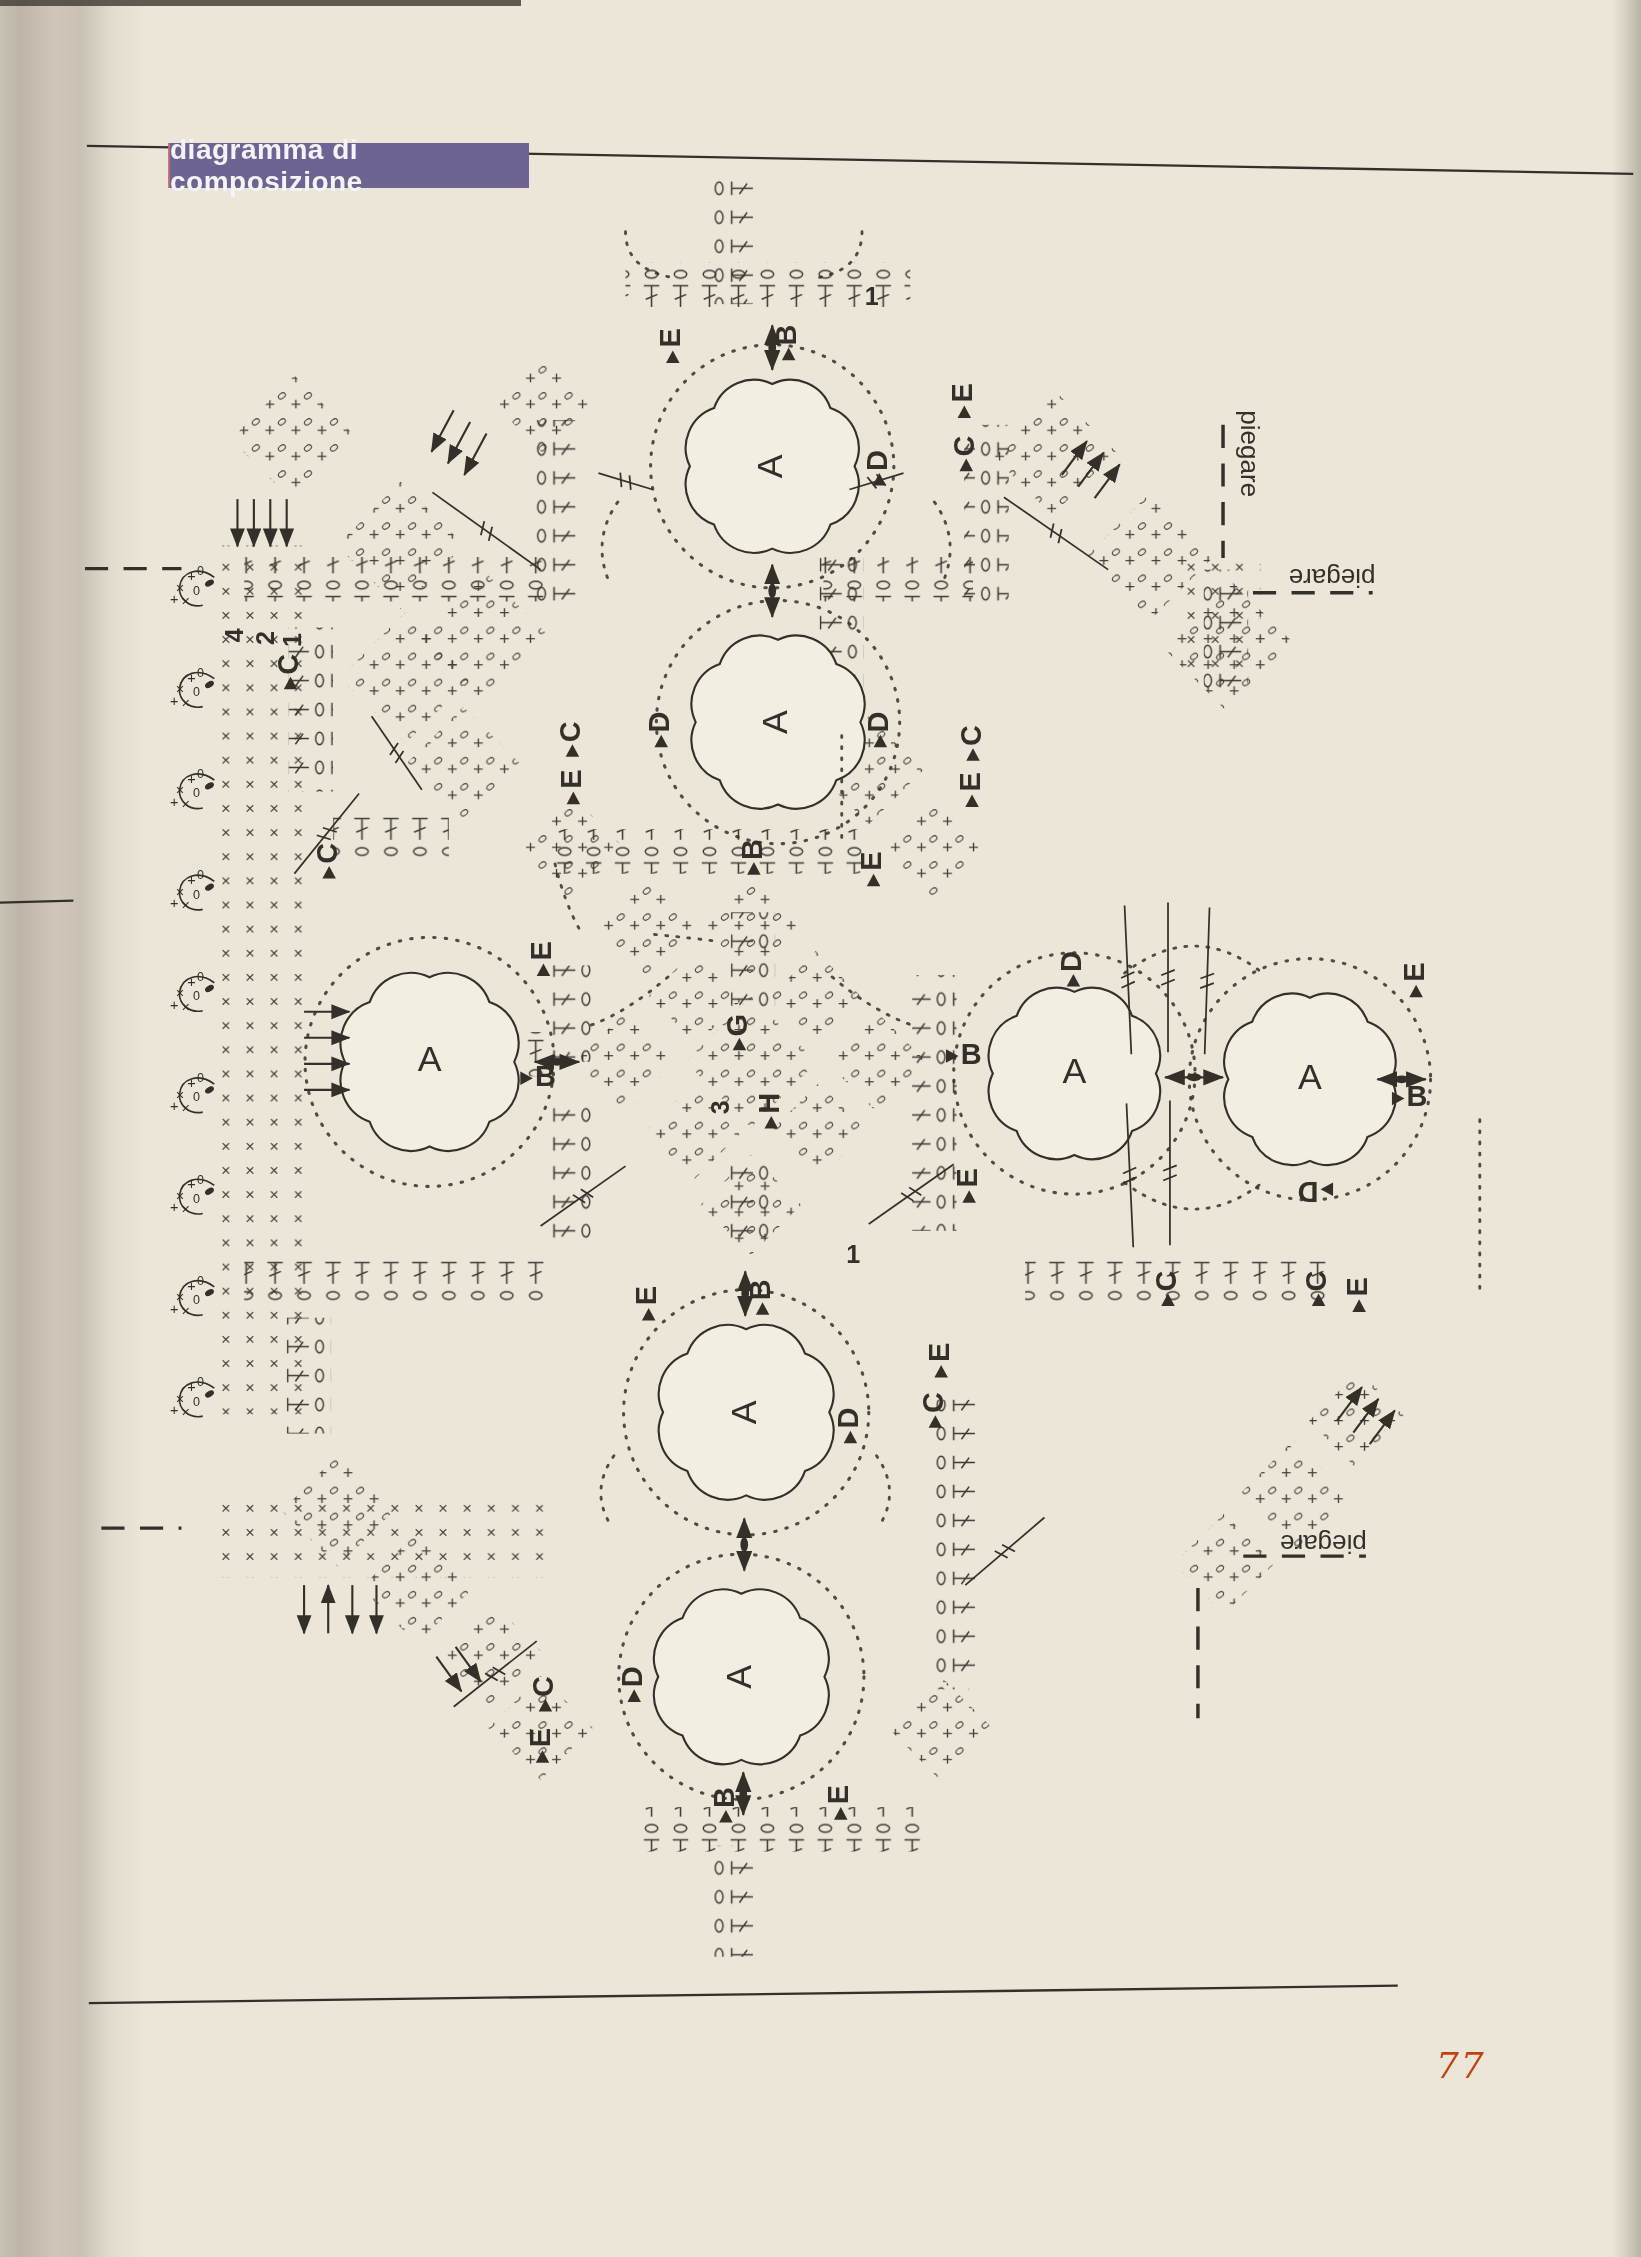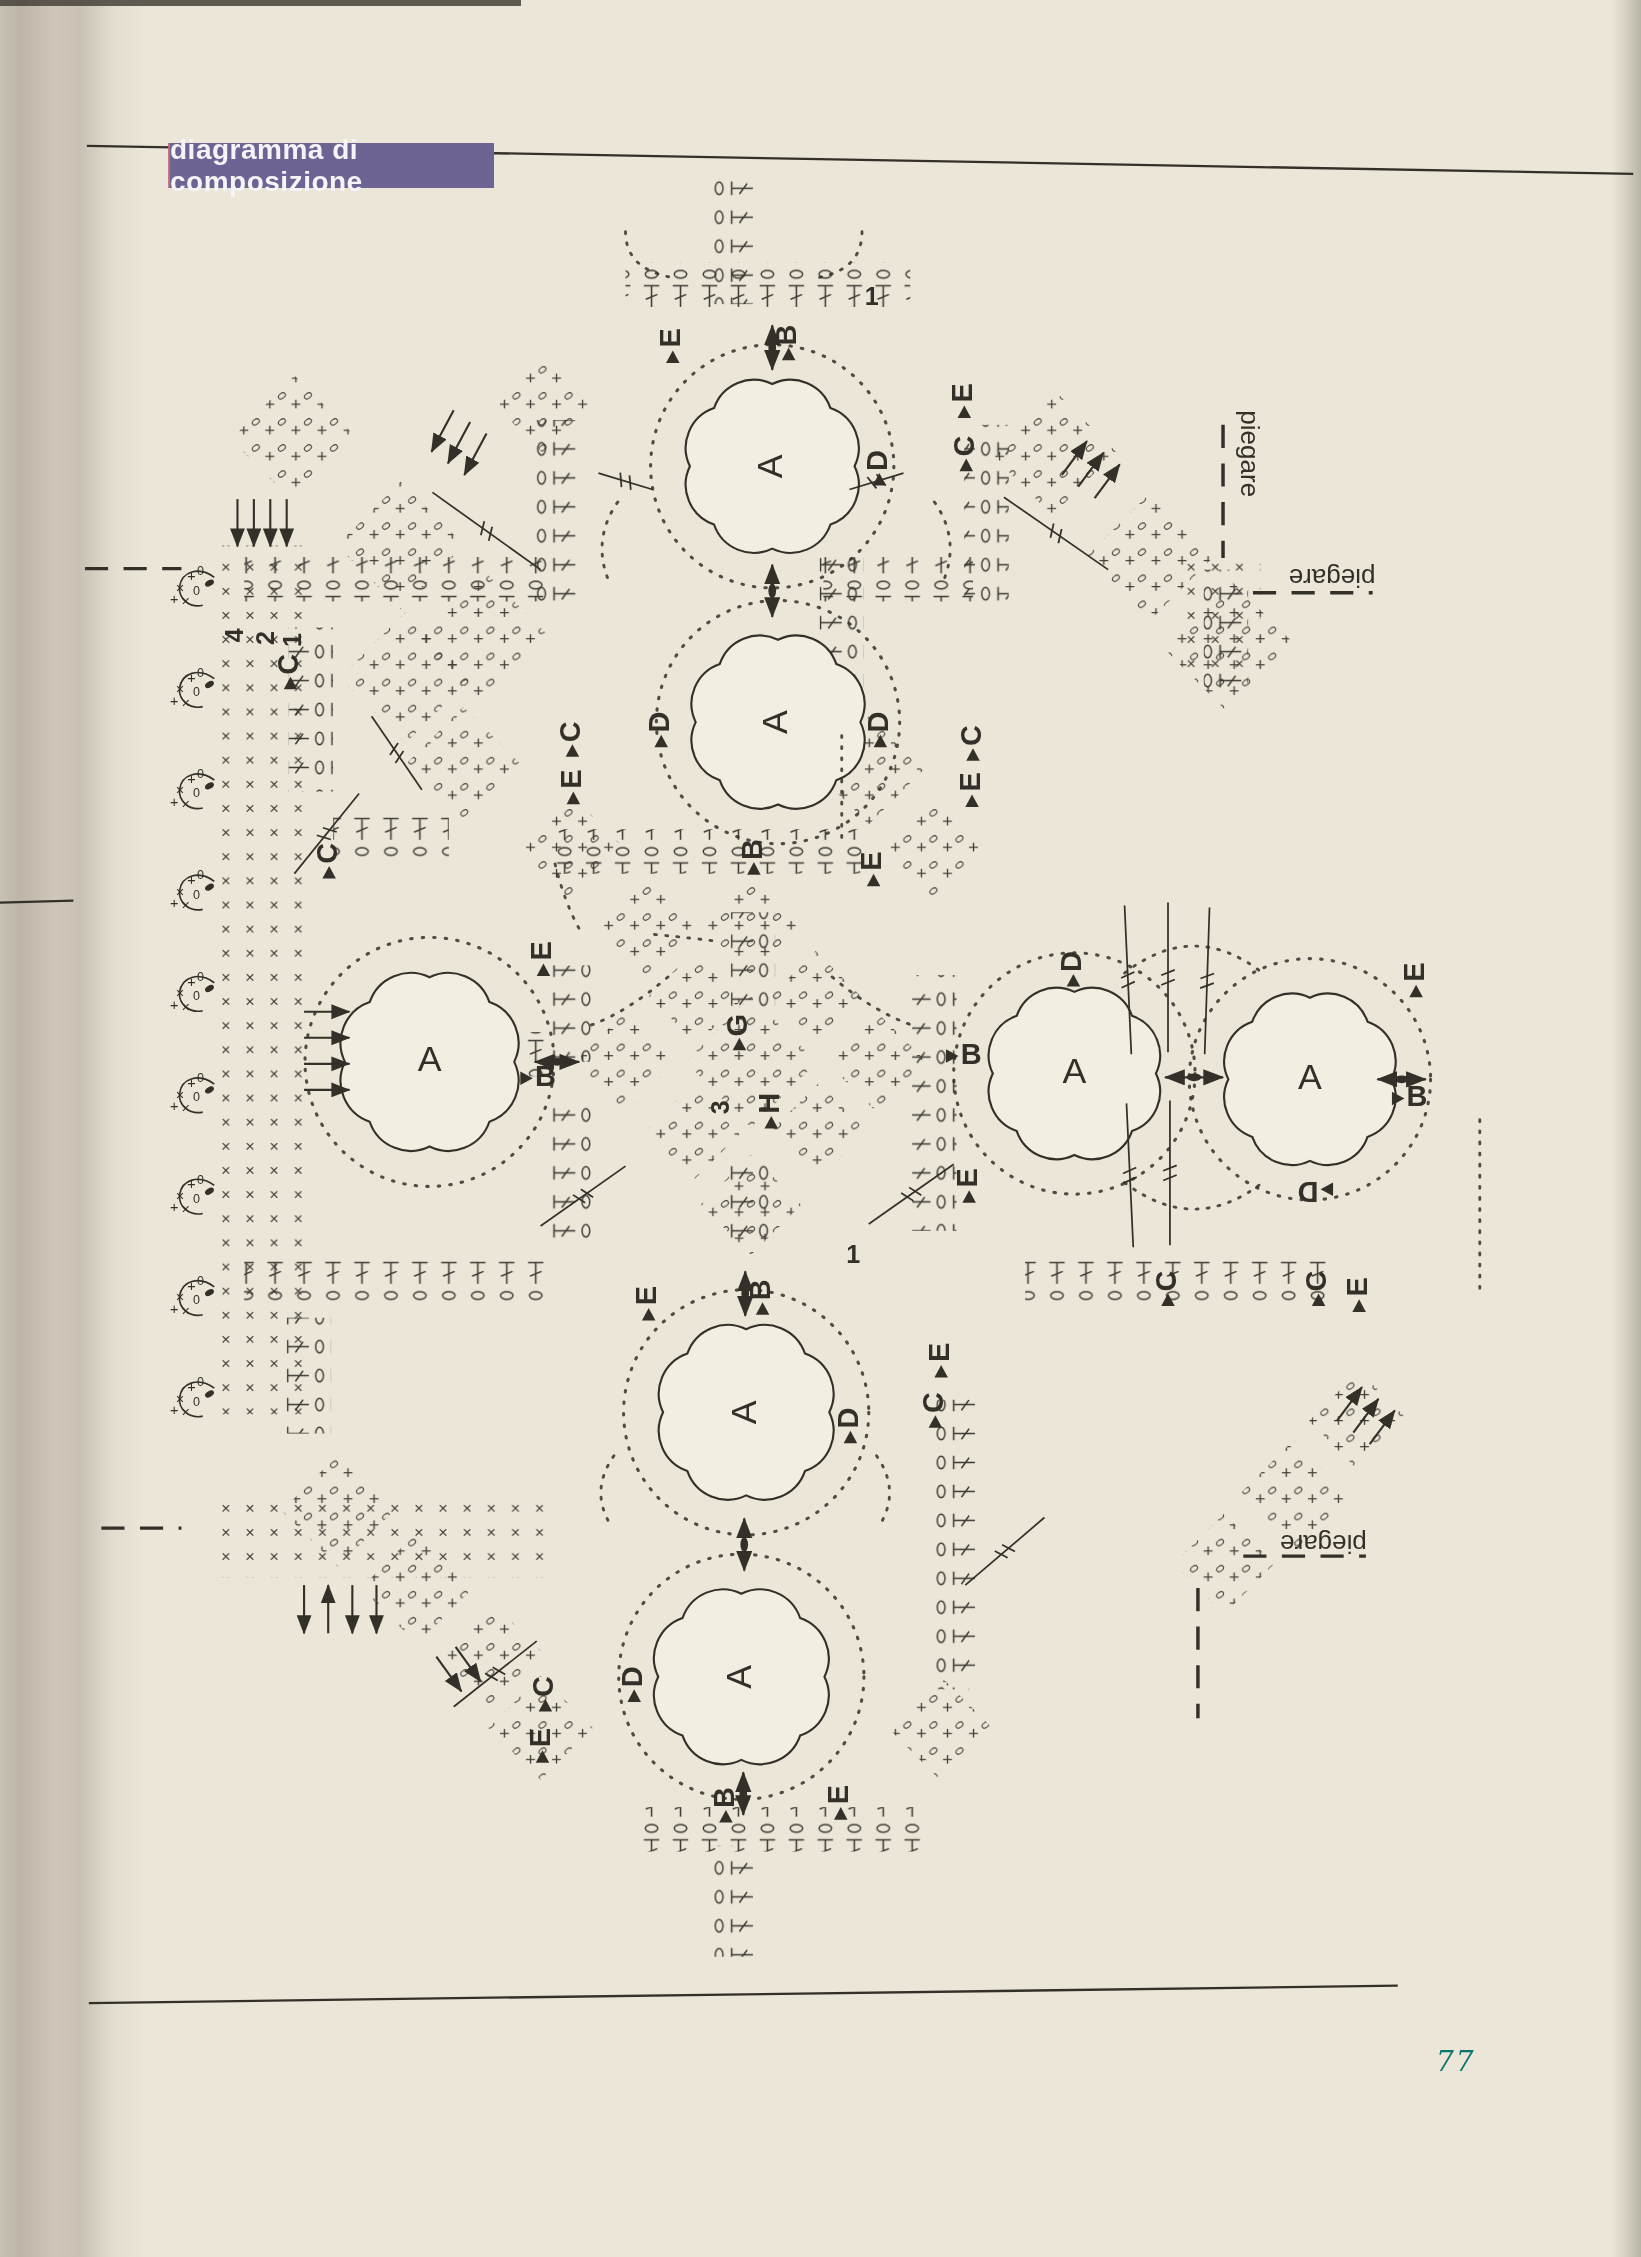--- a/index.html
+++ b/index.html
@@ -15,30 +15,30 @@
   }
   .right-shadow{
     position:absolute;right:0;top:0;width:29px;height:2257px;
     background:linear-gradient(270deg,#8f8c7c 0%,#c5c0b0 55%,rgba(235,230,216,0) 100%);
     opacity:.55;z-index:1;
   }
   .top-sliver{
     position:absolute;left:0;top:0;width:521px;height:5.8px;background:#45423a;opacity:.85;z-index:2;
   }
   .header-box{
-    position:absolute;left:170px;top:143px;width:324px;height:45px;
+    position:absolute;left:170px;top:143px;width:359px;height:45px;
     display:flex;align-items:center;justify-content:center;
     z-index:5;box-shadow:-1.9px 0 0 #c06a78;
   }
   .header-box span{
     color:#f6f4f8;font-size:28px;font-weight:bold;letter-spacing:0.5px;
   }
   .page-number{
     position:absolute;left:1436px;top:2045px;z-index:5;
-    font-family:"DejaVu Serif",serif;font-size:28px;color:#0f766e;
+    font-family:"DejaVu Serif",serif;font-size:36px;color:#c2410c;
     font-style:italic;letter-spacing:1.9px;
   }
   svg.diagram{position:absolute;left:0;top:0;z-index:3;}
 </style>
 </head>
 <body>
 
 <div class="spine-shadow"></div>
 <div class="right-shadow"></div>
 <div class="top-sliver"></div>

